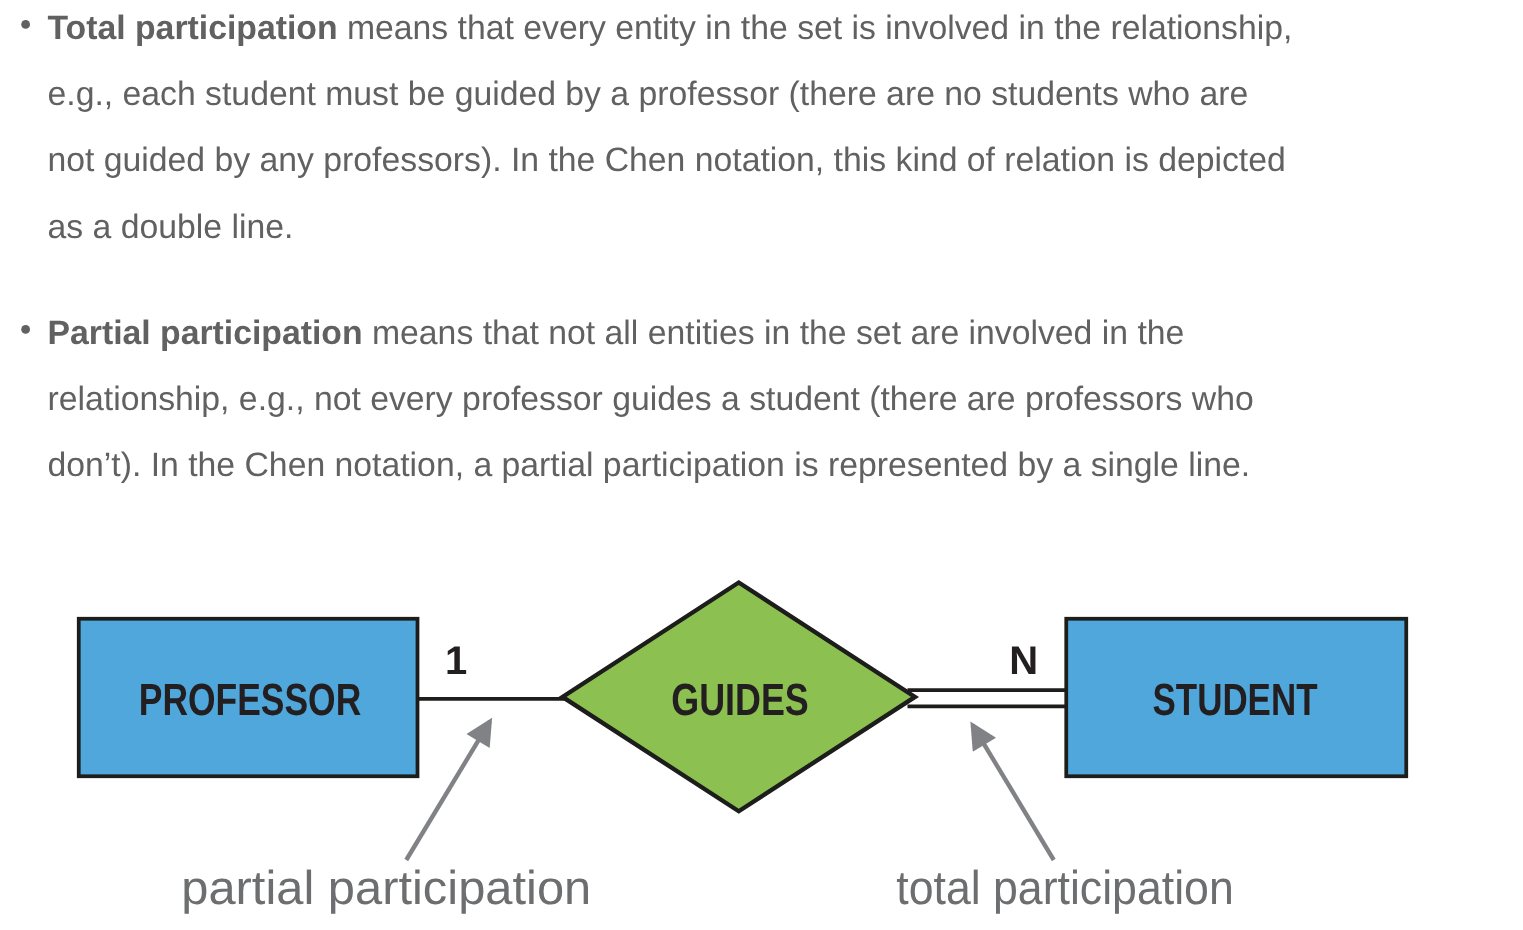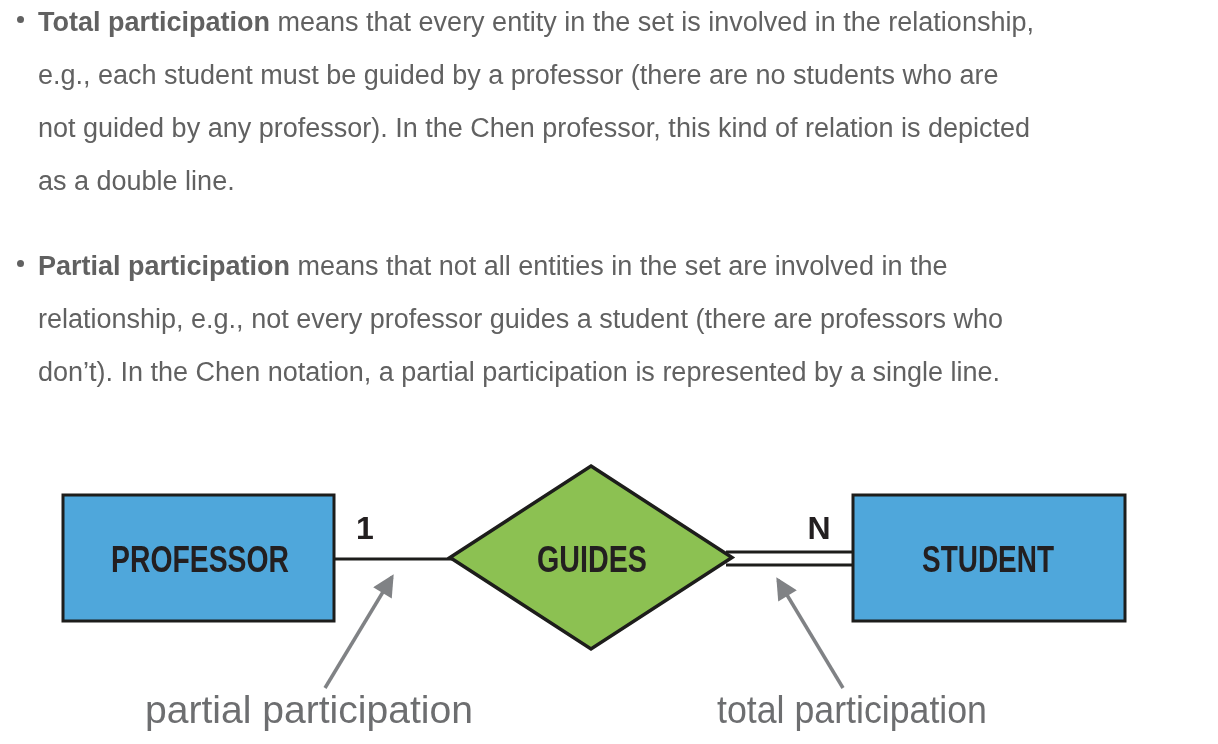--- a/index.html
+++ b/index.html
@@ -68,21 +68,21 @@
 </head>
 <body>
 
 <div class="page">
 
   <div class="content">
     <ul class="bullets">
       <li>
         <span class="bullet-bold">Total participation</span><span class="bullet-rest"> means that every entity in the set is involved in the relationship,
 e.g., each student must be guided by a professor (there are no students who are
-not guided by any professor). In the Chen professor, this kind of relation is depicted
+not guided by any professors). In the Chen notation, this kind of relation is depicted
 as a double line.</span>
       </li>
       <li>
         <span class="bullet-bold">Partial participation</span><span class="bullet-rest"> means that not all entities in the set are involved in the
 relationship, e.g., not every professor guides a student (there are professors who
 don’t). In the Chen notation, a partial participation is represented by a single line.</span>
       </li>
     </ul>
   </div>
 

